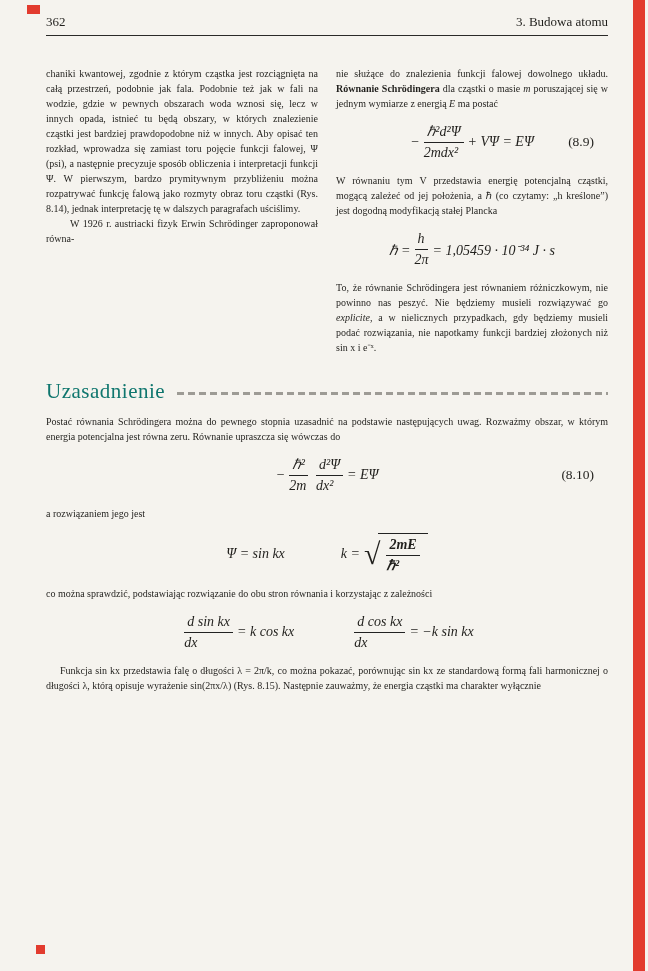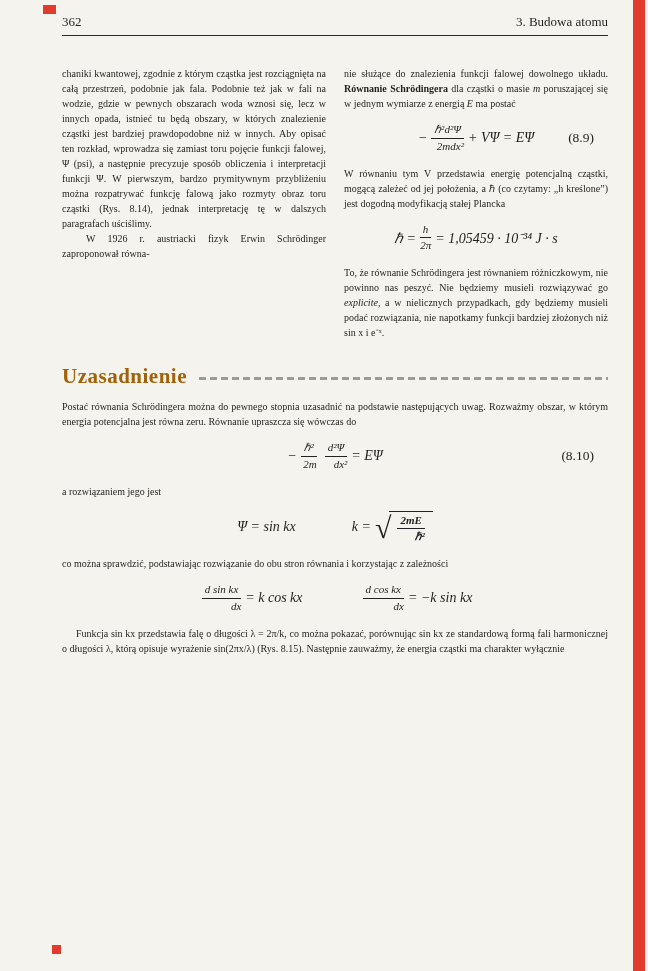--- a/index.html
+++ b/index.html
@@ -4,21 +4,21 @@
 <style>
   * { margin:0; padding:0; box-sizing:border-box; }
   html,body { width:648px; height:971px; }
   body {
     position:relative;
     background:#f5f3ee;
     font-family:"Liberation Serif", serif;
     color:#201f1c;
     overflow:hidden;
   }
-  .page { position:absolute; inset:0; padding:14px 40px 0 46px;margin-left:16px; }
+  .page { position:absolute; inset:0; padding:14px 40px 0 46px; }
 
   
   .red-stripe { position:absolute; top:0; right:3px; width:12px; height:100%; background:#e23b2e; }
   .scan-mark { position:absolute; background:#e23b2e; }
   .scan-mark.top-left { left:27px; top:5px; width:13px; height:9px; }
   .scan-mark.bottom-left { left:36px; top:945px; width:9px; height:9px; }
 
   
   .head { display:flex; justify-content:space-between; align-items:baseline; font-size:13px; }
   .rule { border-bottom:1.3px solid #2a2a28; margin-top:5px; }
@@ -29,31 +29,31 @@
   p.just { text-align:justify; font-size:10px; line-height:1.5; }
   .indent { text-indent:24px; }
   .b { font-weight:bold; }
   .i { font-style:italic; }
   .sec { font-size:14.5px; font-weight:bold; margin:20px 0 14px; }
 
   
   .eqrow { position:relative; display:flex; justify-content:center; align-items:center; margin:12px 0; font-size:14px; }
   .math { font-style:italic; }
   .eqtag { position:absolute; right:14px; font-style:normal; font-size:13.5px; }
-  .frac { display:inline-flex; flex-direction:column; align-items:flex-end; vertical-align:middle; margin:0 4px; font-size:11px; line-height:1.25; }
+  .frac { display:inline-flex; flex-direction:column; align-items:flex-start; vertical-align:middle; margin:0 4px; font-size:14px; line-height:1.25; }
   .frac .num { display:block; padding:0 3px 1px; border-bottom:1px solid #222; white-space:nowrap; }
   .frac .den { display:block; padding-top:1px; white-space:nowrap; }
   .gap-l { display:inline-block; width:56px; }
   .sqrt { display:inline-flex; align-items:center; margin-left:4px; }
   .radsign { font-style:normal; font-size:30px; line-height:.85; margin-right:-2px; }
   .radicand { display:inline-block; border-top:1.4px solid #222; padding:2px 4px 0;font-weight:bold; }
 
   
   .uz-head { display:flex; align-items:center; gap:12px; margin:24px 0 10px; }
-  .uz-title { font-size:21px; font-weight:bold; color:#a16207; letter-spacing:.5px; }
+  .uz-title { font-size:21px; font-weight:normal; color:#0f766e; letter-spacing:.5px; }
   .uz-rule { flex:1; height:3px; margin-top:4px;
     background:repeating-linear-gradient(90deg,#9d9b95 0 7px, transparent 7px 11px); }
   .wide p.just { margin-bottom:2px; }
   .small-indent { text-indent:14px; }
 </style>
 </head>
 <body>
 
 <div class="page">
 

